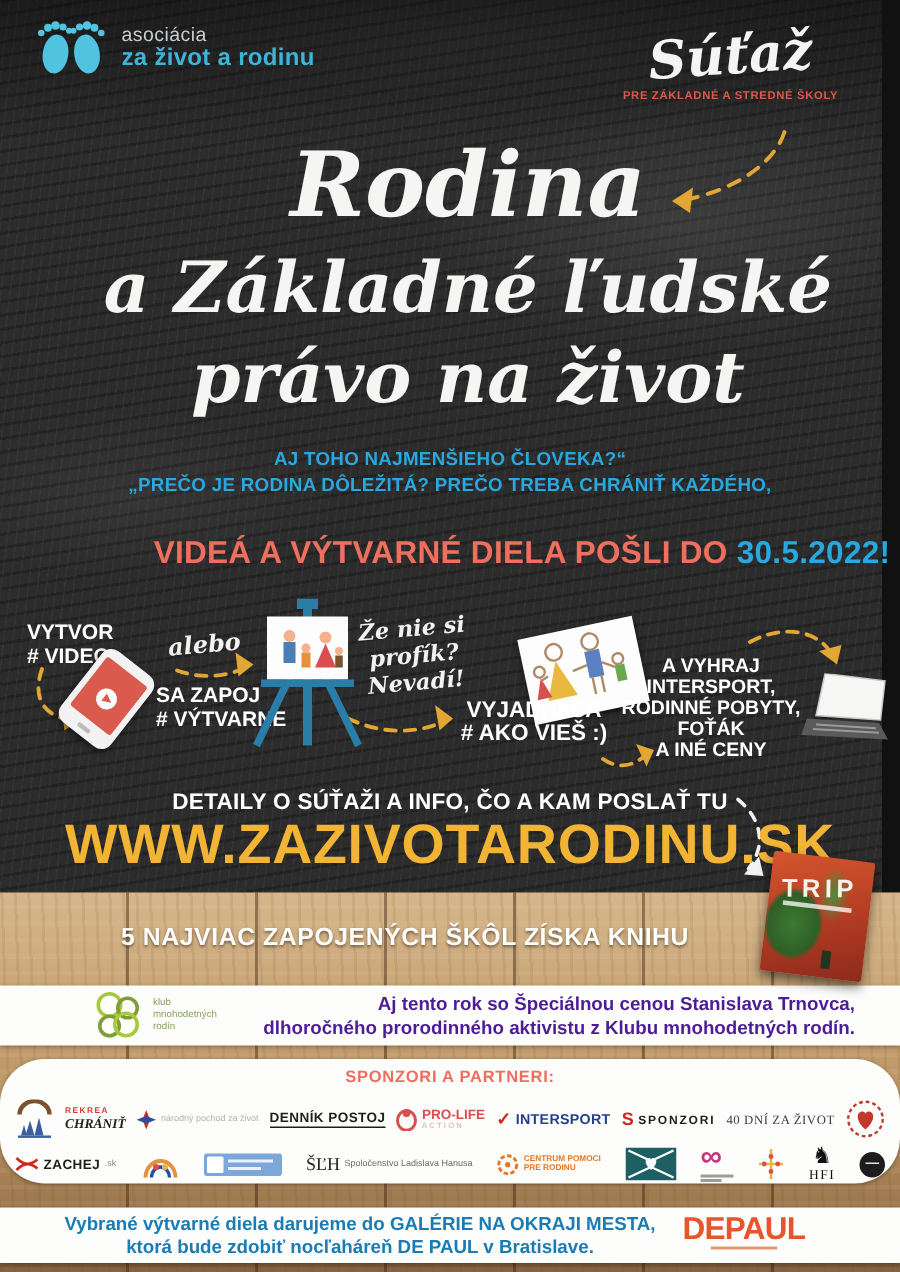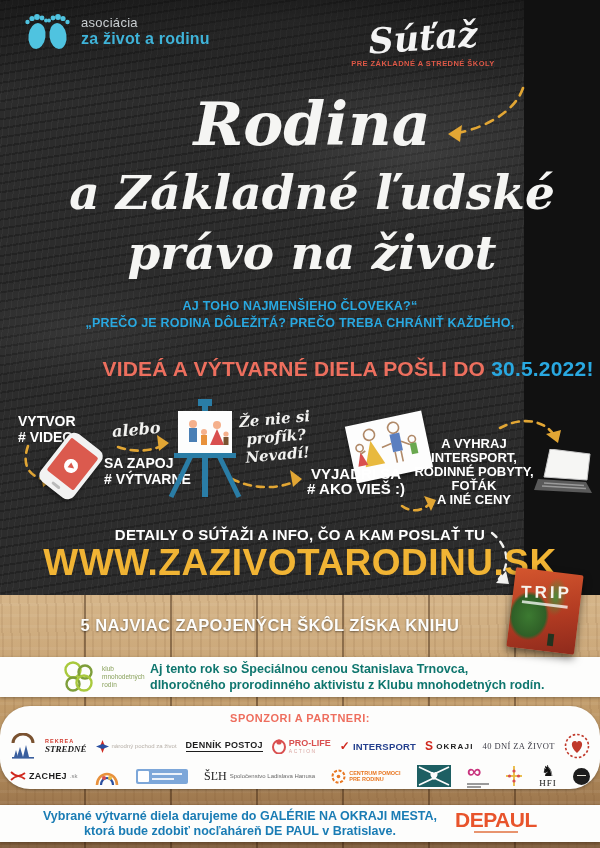--- a/index.html
+++ b/index.html
@@ -1,20 +1,20 @@
 <!DOCTYPE html>
 <html><head>
 <meta charset="utf-8">
 <style>
   html,body{margin:0;padding:0;background:#111;}
   .poster{position:relative;width:600px;height:848px;overflow:hidden;
           font-family:"Liberation Sans",sans-serif;margin:0 auto;}
 
   
-  .chalk{position:absolute;left:0;top:0;width:524px;height:597px;
+  .chalk{position:absolute;left:0;top:0;width:588px;height:597px;
     background:
       radial-gradient(ellipse 260px 120px at 78% 150px, rgba(150,150,150,.16), transparent 70%),
       radial-gradient(ellipse 200px 80px at 15% 330px, rgba(140,140,140,.10), transparent 70%),
       repeating-linear-gradient(97deg, rgba(255,255,255,.035) 0 1px, rgba(0,0,0,0) 1px 6px),
       repeating-linear-gradient(171deg, rgba(0,0,0,.22) 0 2px, rgba(70,70,70,0) 2px 9px),
       #2c2c2c;}
   .chalk::before{content:"";position:absolute;inset:0;pointer-events:none;
       background:linear-gradient(180deg, rgba(0,0,0,.40), rgba(0,0,0,0) 95px),
                  radial-gradient(ellipse 320px 60px at 55% 20px, rgba(120,120,120,.12), transparent 75%);}
 
@@ -98,22 +98,22 @@
   .book .bt{position:absolute;left:8px;top:12px;font-size:17px;font-weight:bold;color:#f6f3ec;
         letter-spacing:3px;transform:rotate(-6deg);font-family:"Liberation Sans",sans-serif;}
   .book .bsub{position:absolute;left:10px;top:32px;width:46px;height:3px;background:rgba(255,255,255,.75);}
   .book .bfig{position:absolute;left:40px;bottom:6px;width:6px;height:12px;background:#22331f;}
 
   
   .band{position:absolute;left:0;width:600px;background:#fdfdfc;}
   .band-club{top:657px;height:40px;box-shadow:0 1px 3px rgba(0,0,0,.3);}
   .club-logo{position:absolute;left:62px;top:3px;display:flex;align-items:center;gap:6px;}
   .club-name{font-size:6.5px;line-height:8px;color:#8aa25c;}
-  .club-text{position:absolute;left:150px;top:5px;width:420px;text-align:left;
-             font-size:12.5px;line-height:15.5px;font-weight:bold;color:#0f766e;}
+  .club-text{position:absolute;left:150px;top:5px;width:420px;text-align:right;
+             font-size:12.5px;line-height:15.5px;font-weight:bold;color:#4c1d95;}
 
   .band-sponsors{top:706px;height:83px;box-shadow:0 1px 3px rgba(0,0,0,.3);border-radius:30px;}
   .sp-heading{position:absolute;left:0;top:6px;width:600px;text-align:center;
               font-size:11px;font-weight:bold;color:#ee6e5e;letter-spacing:.5px;}
   .sp-row{position:absolute;left:10px;width:580px;display:flex;align-items:center;
           justify-content:space-between;}
   .sp-row1{top:24px;height:32px;}
   .sp-row2{top:58px;height:24px;}
   .sp{display:flex;align-items:center;gap:3px;white-space:nowrap;}
   .sk1{font-size:5.5px;font-weight:bold;color:#d23b2f;letter-spacing:1px;}
@@ -366,21 +366,21 @@
             <path d="M7,24 L10,14 L13,24 Z"></path>
               <path d="M13,24 L16,12 L19,24 Z"></path>
               <path d="M4,24 L6,17 L8,24 Z"></path>
           </g>
           <rect x="2" y="24" width="22" height="1.6" fill="#3a5f9e"></rect>
         </svg>
       </div>
       <div class="sp">
         <div>
           <div class="sk1">REKREA</div>
-          <div class="sk2">STREDNÉ</div>
+          <div class="sk2">CHRÁNIŤ</div>
         </div>
       </div>
       <div class="sp">
         <svg width="13" height="13" viewBox="0 0 13 13">
           <path d="M6.5,0 L9,6.5 L6.5,13 L4,6.5 Z" fill="#d0281e"></path>
           <path d="M0,6.5 L6.5,4 L13,6.5 L6.5,9 Z" fill="#2a4fa0"></path>
         </svg>
         <span class="pochod-t">národný pochod za život</span>
       </div>
       <div class="sp">
@@ -395,21 +395,21 @@
           <div class="pl1">PRO-LIFE</div>
           <div class="pl2">ACTION</div>
         </div>
       </div>
       <div class="sp">
         <span class="iv">✓</span>
         <span class="inter-t">INTERSPORT</span>
       </div>
       <div class="sp">
         <span class="sb-s">S</span>
-        <span class="sportby-t">OKRAJI</span>
+        <span class="sportby-t">SPONZORI</span>
       </div>
       <div class="sp">
         <span class="dni40-t">40 DNÍ ZA ŽIVOT</span>
       </div>
       <div class="sp">
         <svg width="26" height="26" viewBox="0 0 26 26">
           <circle cx="13" cy="13" r="11.5" fill="none" stroke="#c0392b" stroke-width="1.6" stroke-dasharray="2.5 2"></circle>
           <path d="M13,20 C6,14 7,8 11,8 C13,8 13,10 13,10 C13,10 13,8 15,8 C19,8 20,14 13,20 Z" fill="#c0392b"></path>
         </svg>
       </div>

